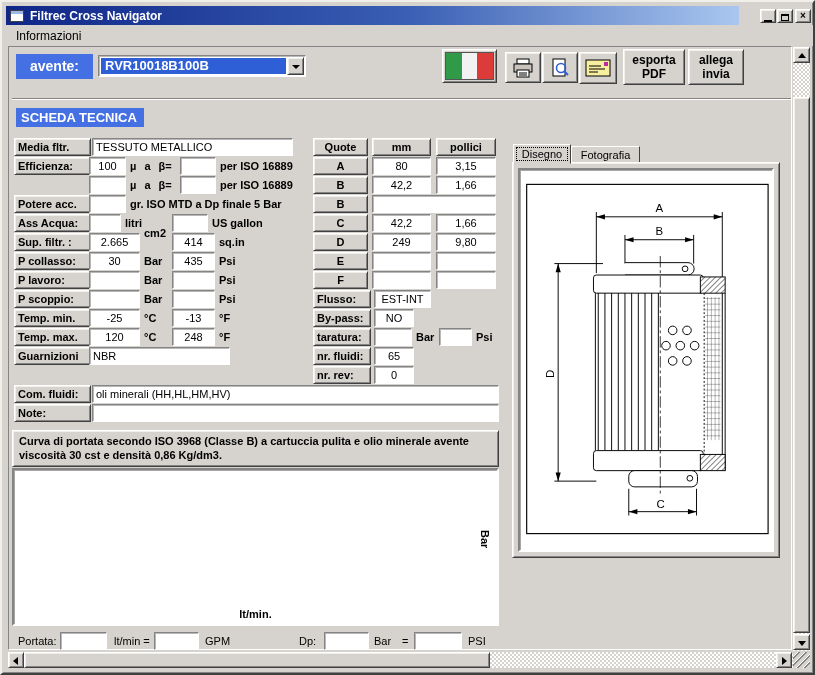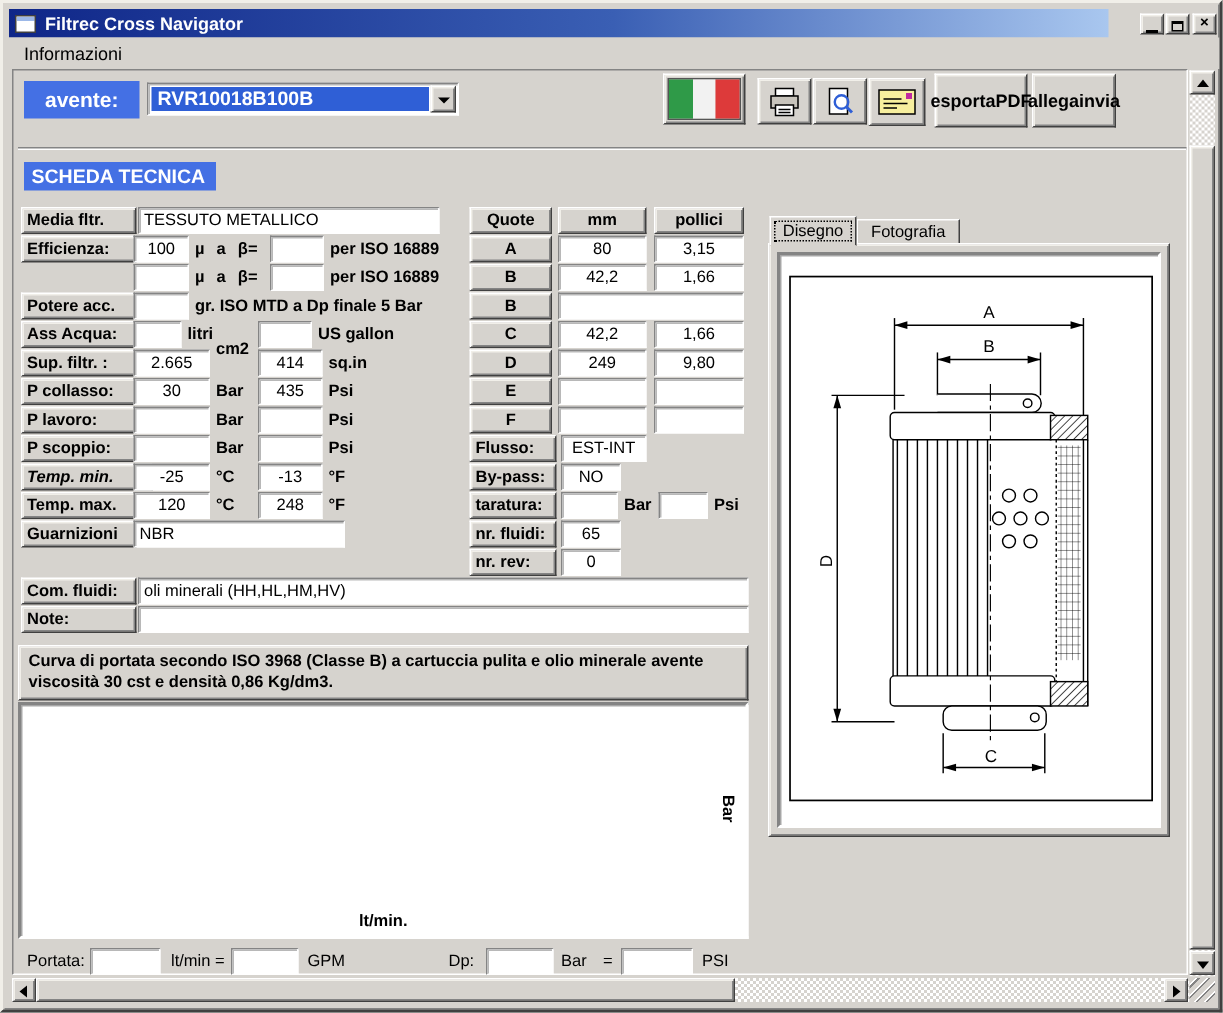--- a/index.html
+++ b/index.html
@@ -26,21 +26,21 @@
   .fld{background:#fff;border:1px solid;border-color:#848484 #fff #fff #848484;
     box-shadow:inset 1px 1px 0 rgba(0,0,0,.28);height:18px;line-height:16px;font-size:11px;
     padding:0 3px;color:#000;overflow:hidden;white-space:nowrap;}
   .c{text-align:center;}
   .unit{font-size:11px;font-weight:bold;line-height:18px;white-space:nowrap;color:#000;}
   .txt{font-size:11px;line-height:18px;white-space:nowrap;color:#000;}
   .bluelbl{background:#4470e4;color:#fff;font-weight:bold;}
   .sep{background:#848484;border-bottom:1px solid #fff;height:2px;}
   .tbtn{background:#d6d3ce;border:1px solid;border-color:#fff #404040 #404040 #fff;
     box-shadow:inset 1px 1px 0 #f1efe9, inset -1px -1px 0 #848484;
-    display:flex;align-items:center;justify-content:center;flex-direction:row;padding:0;}
+    display:flex;align-items:center;justify-content:center;flex-direction:column;padding:0;}
   .tbtn span{font-size:12px;font-weight:bold;line-height:14px;color:#000;}
   .combo{background:#fff;border:1px solid;border-color:#848484 #fff #fff #848484;
     box-shadow:inset 1px 1px 0 rgba(0,0,0,.28);}
   .combo-sel{position:absolute;left:2px;top:2px;right:19px;bottom:2px;background:#2f5fd6;
     color:#fff;font-weight:bold;font-size:13px;line-height:16px;padding-left:4px;white-space:nowrap;}
   .combo-dd{position:absolute;right:1px;top:1px;width:17px;bottom:1px;background:#d6d3ce;
     border:1px solid;border-color:#fff #404040 #404040 #fff;box-shadow:inset 1px 1px 0 #f1efe9, inset -1px -1px 0 #848484;}
   .arrow-d{width:0;height:0;border:4px solid transparent;border-top:4px solid #000;position:absolute;left:4px;top:7px;}
   .tab{background:#d6d3ce;border:1px solid;border-color:#fff #404040 #d6d3ce #fff;
     font-size:11px;text-align:center;color:#000;}
@@ -174,21 +174,21 @@
   <div class="abs unit" style="left:142px;top:269px;">Bar</div>
   <div class="abs fld c" style="left:170px;top:269px;width:43px;"></div>
   <div class="abs unit" style="left:217px;top:269px;">Psi</div>
 
   <div class="abs raised lbl" style="left:12px;top:288px;width:77px;"><span>P scoppio:</span></div>
   <div class="abs fld c" style="left:87px;top:288px;width:51px;"></div>
   <div class="abs unit" style="left:142px;top:288px;">Bar</div>
   <div class="abs fld c" style="left:170px;top:288px;width:43px;"></div>
   <div class="abs unit" style="left:217px;top:288px;">Psi</div>
 
-  <div class="abs raised lbl" style="left:12px;top:307px;width:88px;font-style:italic;"><span>Temp. min.</span></div>
+  <div class="abs raised lbl" style="left:12px;top:307px;width:88px;"><span>Temp. min.</span></div>
   <div class="abs fld c" style="left:87px;top:307px;width:51px;">-25</div>
   <div class="abs unit" style="left:142px;top:307px;">°C</div>
   <div class="abs fld c" style="left:170px;top:307px;width:43px;">-13</div>
   <div class="abs unit" style="left:217px;top:307px;">°F</div>
 
   <div class="abs raised lbl" style="left:12px;top:326px;width:77px;"><span>Temp. max.</span></div>
   <div class="abs fld c" style="left:87px;top:326px;width:51px;">120</div>
   <div class="abs unit" style="left:142px;top:326px;">°C</div>
   <div class="abs fld c" style="left:170px;top:326px;width:43px;">248</div>
   <div class="abs unit" style="left:217px;top:326px;">°F</div>

